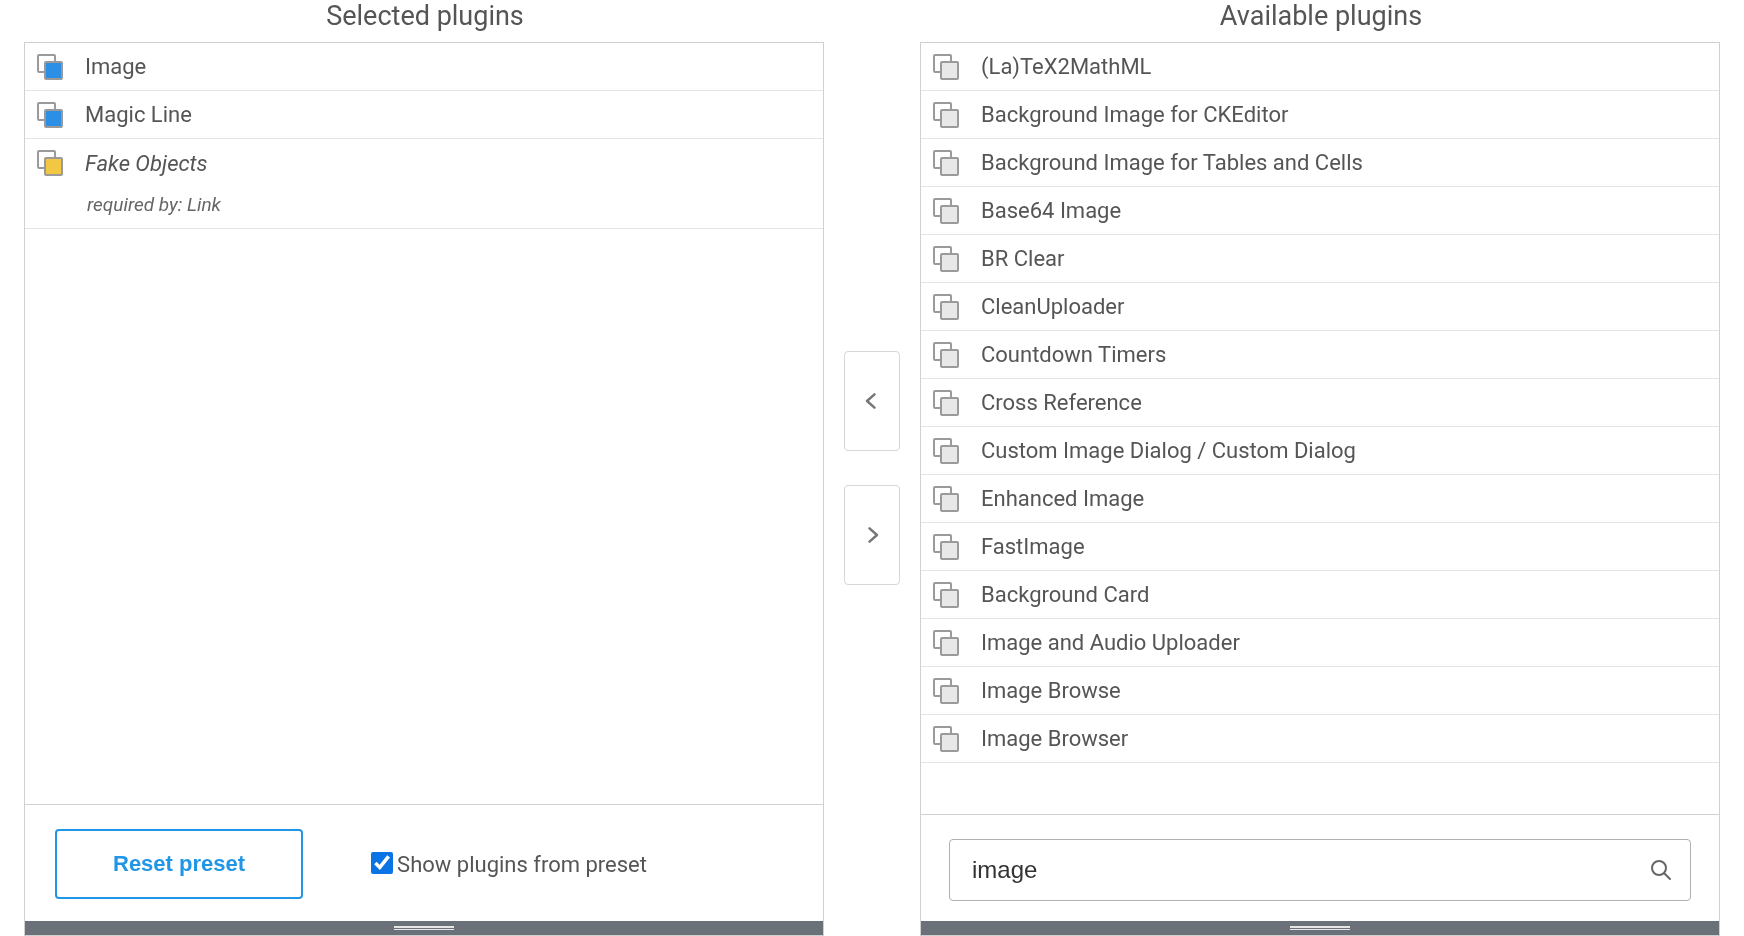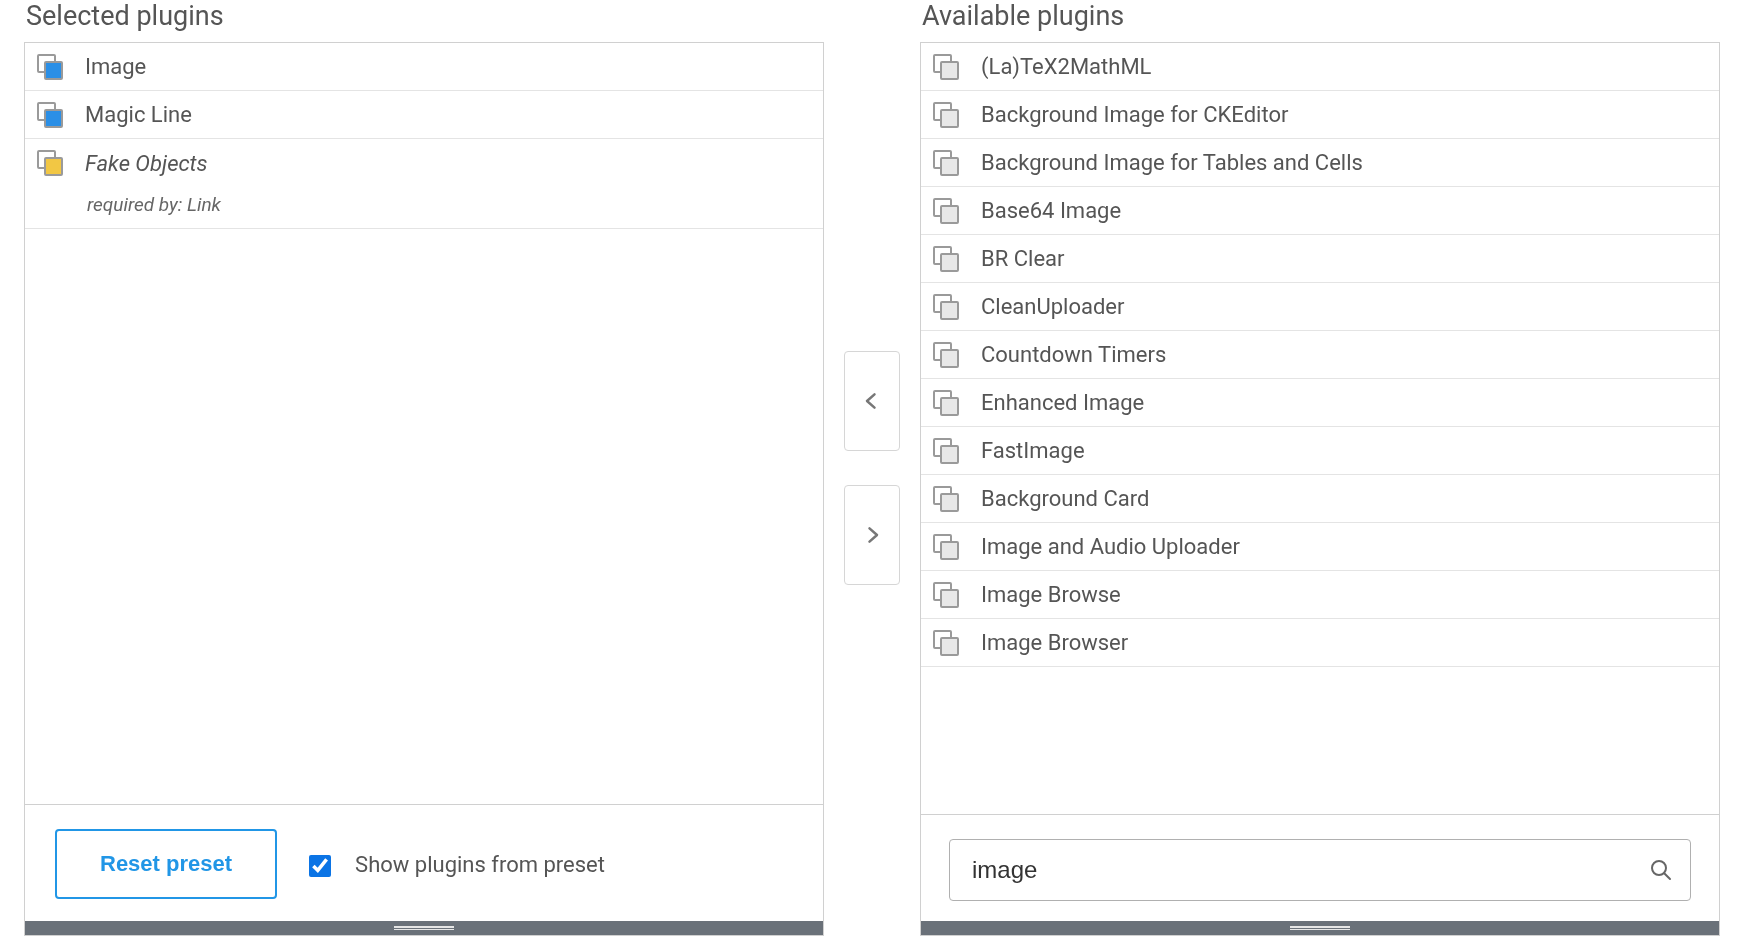--- a/index.html
+++ b/index.html
@@ -20,20 +20,21 @@
     display: flex;
     flex-direction: column;
     flex: 1;
     min-width: 0;
   }
   .panel-title {
     font-size: 27px;
     font-weight: 400;
     color: #555;
     padding: 0 0 10px 2px;
+    text-align: center;
   }
   .listbox {
     border: 1px solid #d0d0d0;
     flex: 1;
     display: flex;
     flex-direction: column;
     overflow: hidden;
   }
   .list {
     flex: 1;
@@ -95,31 +96,32 @@
     align-items: center;
     gap: 32px;
     background: #fff;
   }
   .reset-btn {
     border: 2px solid #2196e6;
     color: #2196e6;
     background: #fff;
     font-weight: 700;
     font-size: 22px;
-    padding: 20px 43px;
+    padding: 20px 56px;
     border-radius: 4px;
     cursor: pointer;
   }
   .chk-wrap {
     display: flex;
-    align-items: flex-end;
-    gap: 24px;
+    align-items: flex-start;
+    gap: 4px;
     cursor: pointer;
     color: #555;
     font-size: 22px;
+    margin-left: 36px;
   }
   .chk {
     width: 22px; height: 22px;
     accent-color: #0b74e5;
   }
 
   .search-footer {
     border-top: 1px solid #d0d0d0;
     padding: 24px 28px 20px;
     background: #fff;
@@ -303,20 +305,34 @@
               <span class="front"></span>
             </span>
             <span class="item-label">CleanUploader</span>
           </div>
           <div class="item">
             <span class="item-icon gray">
               <span class="back"></span>
               <span class="front"></span>
             </span>
             <span class="item-label">Countdown Timers</span>
+          </div>
+          <div class="item">
+            <span class="item-icon gray">
+              <span class="back"></span>
+              <span class="front"></span>
+            </span>
+            <span class="item-label">Cross Reference</span>
+          </div>
+          <div class="item">
+            <span class="item-icon gray">
+              <span class="back"></span>
+              <span class="front"></span>
+            </span>
+            <span class="item-label">Custom Image Dialog / Custom Dialog</span>
           </div>
           <div class="item">
             <span class="item-icon gray">
               <span class="back"></span>
               <span class="front"></span>
             </span>
             <span class="item-label">Enhanced Image</span>
           </div>
           <div class="item">
             <span class="item-icon gray">

